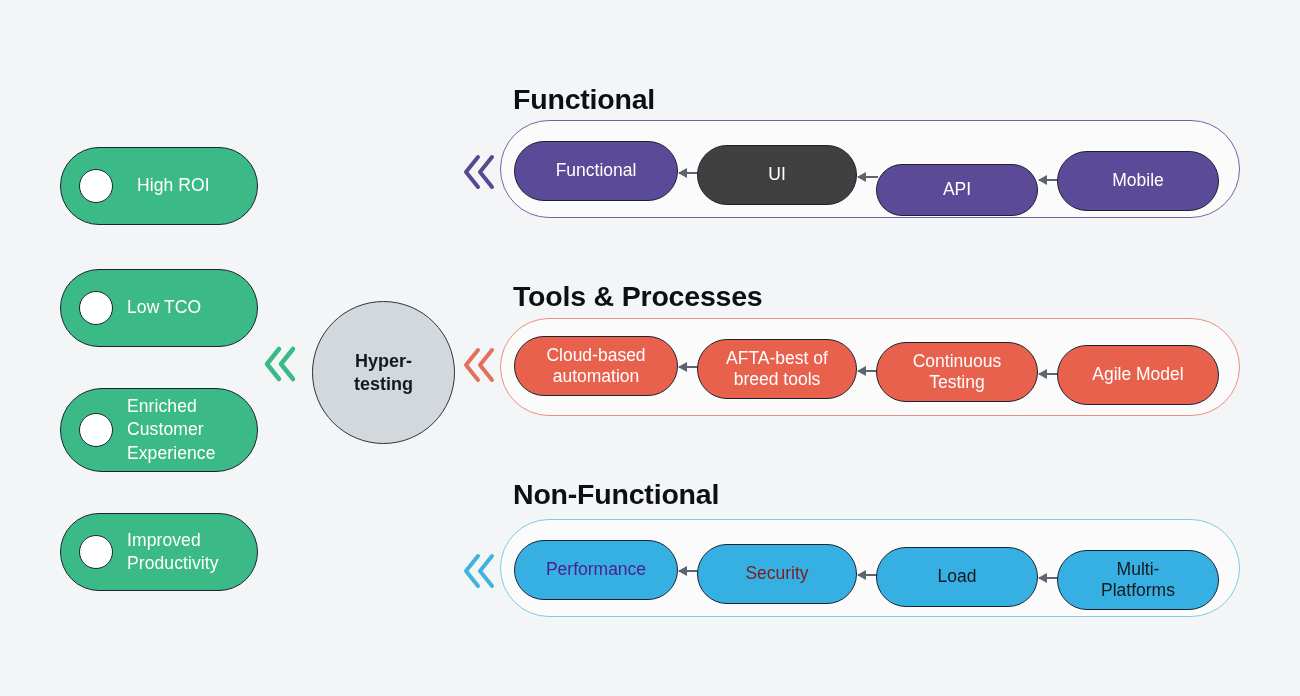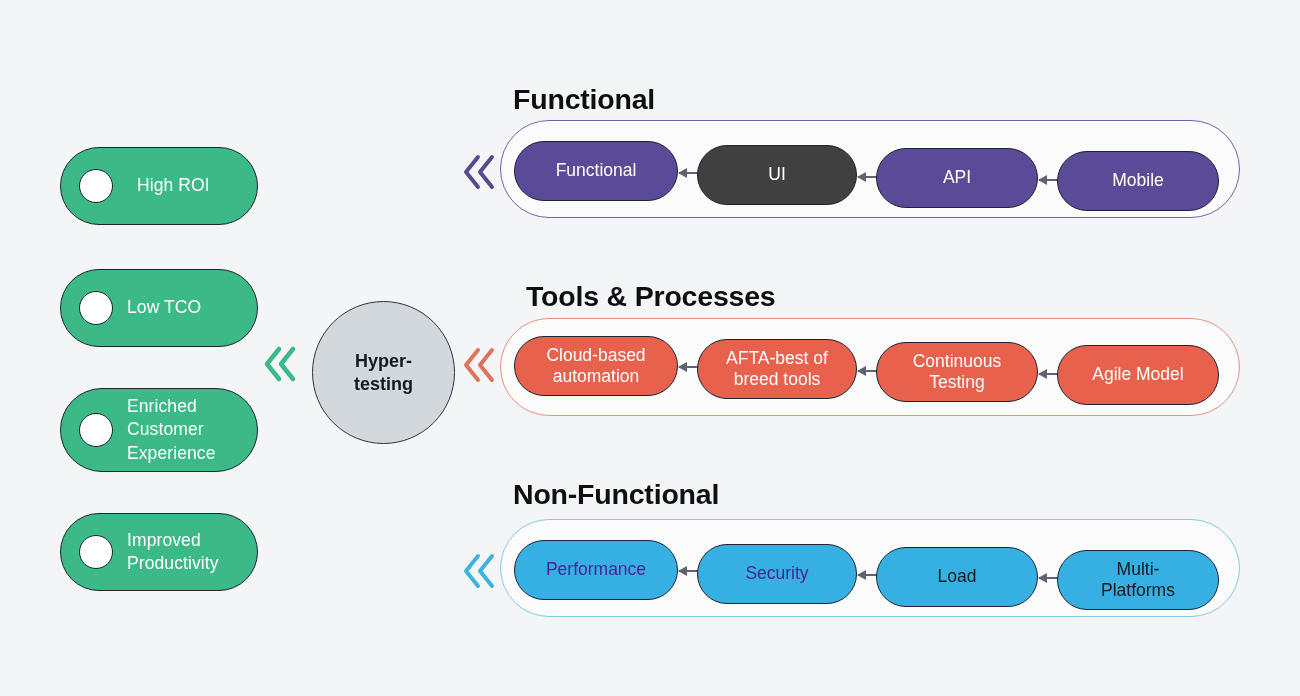--- a/index.html
+++ b/index.html
@@ -190,30 +190,30 @@
   <div class="node-pill" style="left:514px; top:141px; width:164px; height:60px; background:#5b4a97;">
     <div class="node-label" style="color:#ffffff;">Functional</div>
   </div>
   <div class="connector" style="left:679px; top:172px; width:20px;"></div>
 
   <div class="node-pill" style="left:697px; top:145px; width:160px; height:60px; background:#404040;">
     <div class="node-label" style="color:#ffffff;">UI</div>
   </div>
   <div class="connector" style="left:858px; top:176px; width:20px;"></div>
 
-  <div class="node-pill" style="left:876px; top:148px; width:162px; height:60px; background:#5b4a97;">
+  <div class="node-pill" style="left:876px; top:164px; width:162px; height:52px; background:#5b4a97;">
     <div class="node-label" style="color:#ffffff;">API</div>
   </div>
   <div class="connector" style="left:1039px; top:179px; width:20px;"></div>
 
   <div class="node-pill" style="left:1057px; top:151px; width:162px; height:60px; background:#5b4a97;">
     <div class="node-label" style="color:#ffffff;">Mobile</div>
   </div>
 
-  <div class="row-heading" style="left:513px; top:280px;margin-left:13px;">Tools &amp; Processes</div>
+  <div class="row-heading" style="left:513px; top:280px;">Tools &amp; Processes</div>
 
   <div class="row-capsule" style="left:500px; top:318px; width:740px; height:98px; border-color:#e8907f;"></div>
 
   <div class="node-pill" style="left:514px; top:336px; width:164px; height:60px; background:#e8614c;">
     <div class="node-label" style="color:#ffffff;">Cloud-based
 automation</div>
   </div>
   <div class="connector" style="left:679px; top:366px; width:20px;"></div>
 
   <div class="node-pill" style="left:697px; top:339px; width:160px; height:60px; background:#e8614c;">
@@ -235,21 +235,21 @@
   <div class="row-heading" style="left:513px; top:478px;">Non-Functional</div>
 
   <div class="row-capsule" style="left:500px; top:519px; width:740px; height:98px; border-color:#7fcbe9;"></div>
 
   <div class="node-pill" style="left:514px; top:540px; width:164px; height:60px; background:#36b0e3;">
     <div class="node-label" style="color:#4c1d95;">Performance</div>
   </div>
   <div class="connector" style="left:679px; top:570px; width:20px;"></div>
 
   <div class="node-pill" style="left:697px; top:544px; width:160px; height:60px; background:#36b0e3;">
-    <div class="node-label" style="color:#4c1d95;">Security</div>
+    <div class="node-label" style="color:#7f1d1d;">Security</div>
   </div>
   <div class="connector" style="left:858px; top:574px; width:20px;"></div>
 
   <div class="node-pill" style="left:876px; top:547px; width:162px; height:60px; background:#36b0e3;">
     <div class="node-label" style="color:#14181f;">Load</div>
   </div>
   <div class="connector" style="left:1039px; top:577px; width:20px;"></div>
 
   <div class="node-pill" style="left:1057px; top:550px; width:162px; height:60px; background:#36b0e3;">
     <div class="node-label" style="color:#14181f;">Multi-

